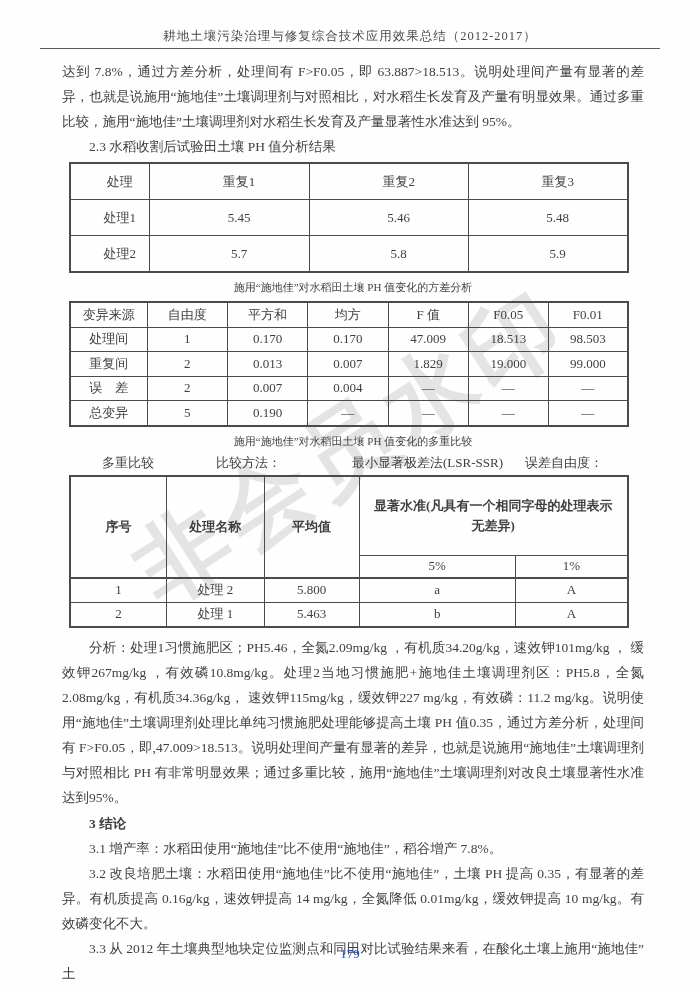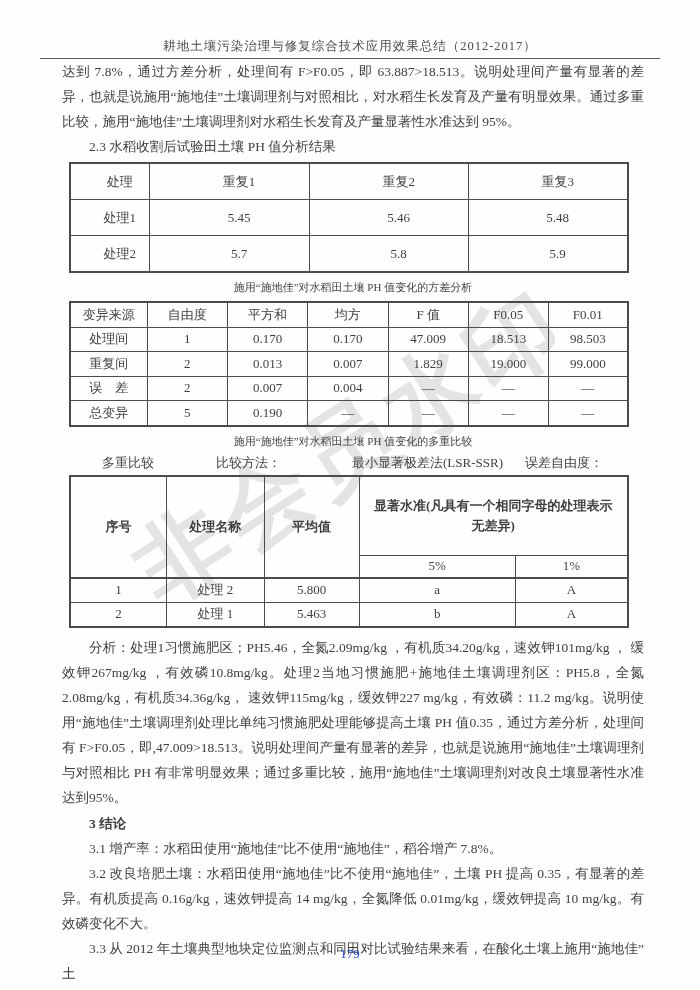--- a/index.html
+++ b/index.html
@@ -23,31 +23,31 @@
     letter-spacing:6px;
     transform:rotate(-33deg);
     z-index:0;
     white-space:nowrap;
     user-select:none;
   }
   .content{position:relative;z-index:1;}
   
   .hdr{
     margin:0 40px;
-    padding-top:38px;
+    padding-top:28px;
     text-align:center;
     font-size:12.5px;
     color:#4a4a4a;
     border-bottom:1.5px solid #5a5a5a;
     padding-bottom:3px;
     letter-spacing:1px;
   }
   .body-text{padding:0 56px 0 62px;}
   p{margin:0;font-size:13.5px;line-height:25px;text-align:justify;}
-  .p-intro{}
+  .p-intro{margin-top:10px;}
   .indent{text-indent:2em;}
   .h-sec{font-size:13.5px;line-height:25px;text-indent:2em;margin:0;}
   .bold{font-weight:bold;}
   
   table{border-collapse:collapse;table-layout:fixed;width:560px;margin-left:7px;font-size:13px;color:#3f3f3f;}
   table,td{border:1px solid #4b4b4b;}
   table{border-width:2px;}
   td{text-align:center;vertical-align:middle;padding:0 2px;overflow:hidden;}
   .t1{margin-top:3px;}
   .t1 td{height:35px;padding-left:21px;}

